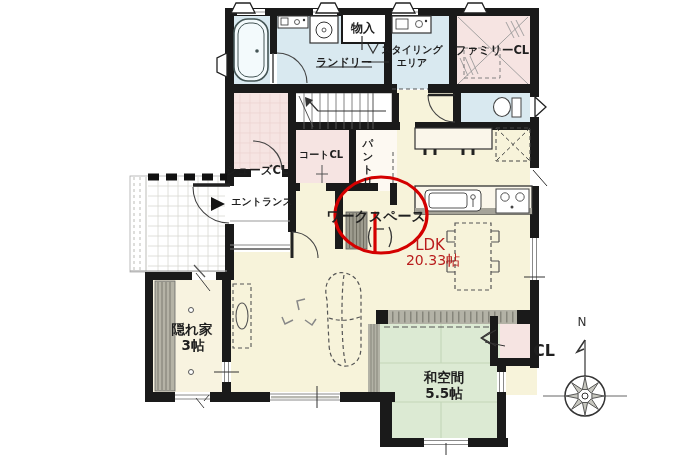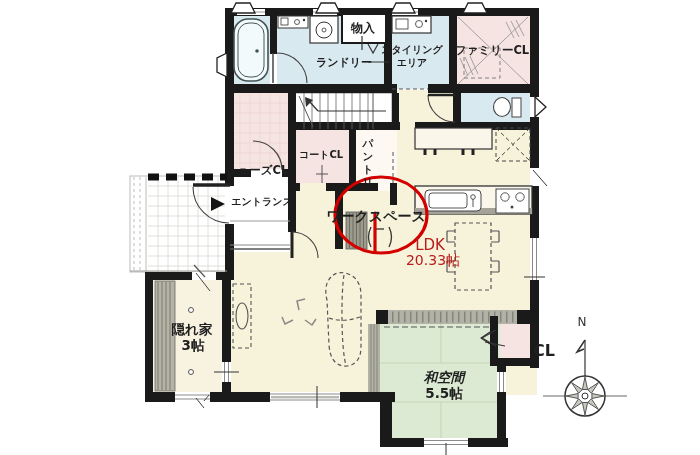--- a/index.html
+++ b/index.html
@@ -322,31 +322,31 @@
     <circle cx="585" cy="396" r="3" fill="#fff" stroke="#333" stroke-width="1"></circle>
   </g>
 
   <g>
     <ellipse cx="381" cy="215" rx="46" ry="38" fill="none" stroke="#d40000" stroke-width="3.2"></ellipse>
     <line x1="375" y1="213" x2="375" y2="252" stroke="#d40000" stroke-width="3.2" stroke-linecap="round"></line>
   </g>
 </svg>
 
 <div class="lbl" style="left:363px;top:28px;font-size:12px;">物入</div>
-<div class="lbl" style="left:344px;top:62px;font-size:11px;">ランドリー</div>
+<div class="lbl" style="left:344px;top:62px;font-size:11px;text-decoration:underline;">ランドリー</div>
 <div class="lbl" style="left:412px;top:50px;font-size:10px;">スタイリング</div>
 <div class="lbl" style="left:412px;top:63px;font-size:10px;">エリア</div>
 <div class="lbl" style="left:492px;top:51px;font-size:11.5px;">ファミリーCL</div>
 <div class="lbl" style="left:257px;top:136px;font-size:11.5px;margin-top:35px;">シューズCL</div>
 <div class="lbl" style="left:321px;top:155px;font-size:10px;">コートCL</div>
 <div class="lbl vert" style="left:368px;top:158px;font-size:10.5px;">パントリー</div>
 <div class="lbl" style="left:262px;top:202px;font-size:10px;">エントランス</div>
 <div class="lbl" style="left:376px;top:216px;font-size:14px;">ワークスペース</div>
 <div class="lbl thin" style="left:430px;top:245px;font-size:15px;">LDK</div>
 <div class="lbl thin" style="left:433px;top:260px;font-size:14px;">20.33帖</div>
 <div class="lbl" style="left:192px;top:330px;font-size:13.5px;">隠れ家</div>
 <div class="lbl" style="left:193px;top:346px;font-size:13.5px;">3帖</div>
-<div class="lbl" style="left:444px;top:378px;font-size:13.5px;font-style:italic;">和空間</div>
+<div class="lbl" style="left:444px;top:378px;font-size:13.5px;">和空間</div>
 <div class="lbl" style="left:444px;top:394px;font-size:13.5px;">5.5帖</div>
 <div class="lbl" style="left:544px;top:344px;font-size:16px;margin-top:7px;">CL</div>
 
 <div id="north-label">N</div>
 </div>
 
 </body></html>

